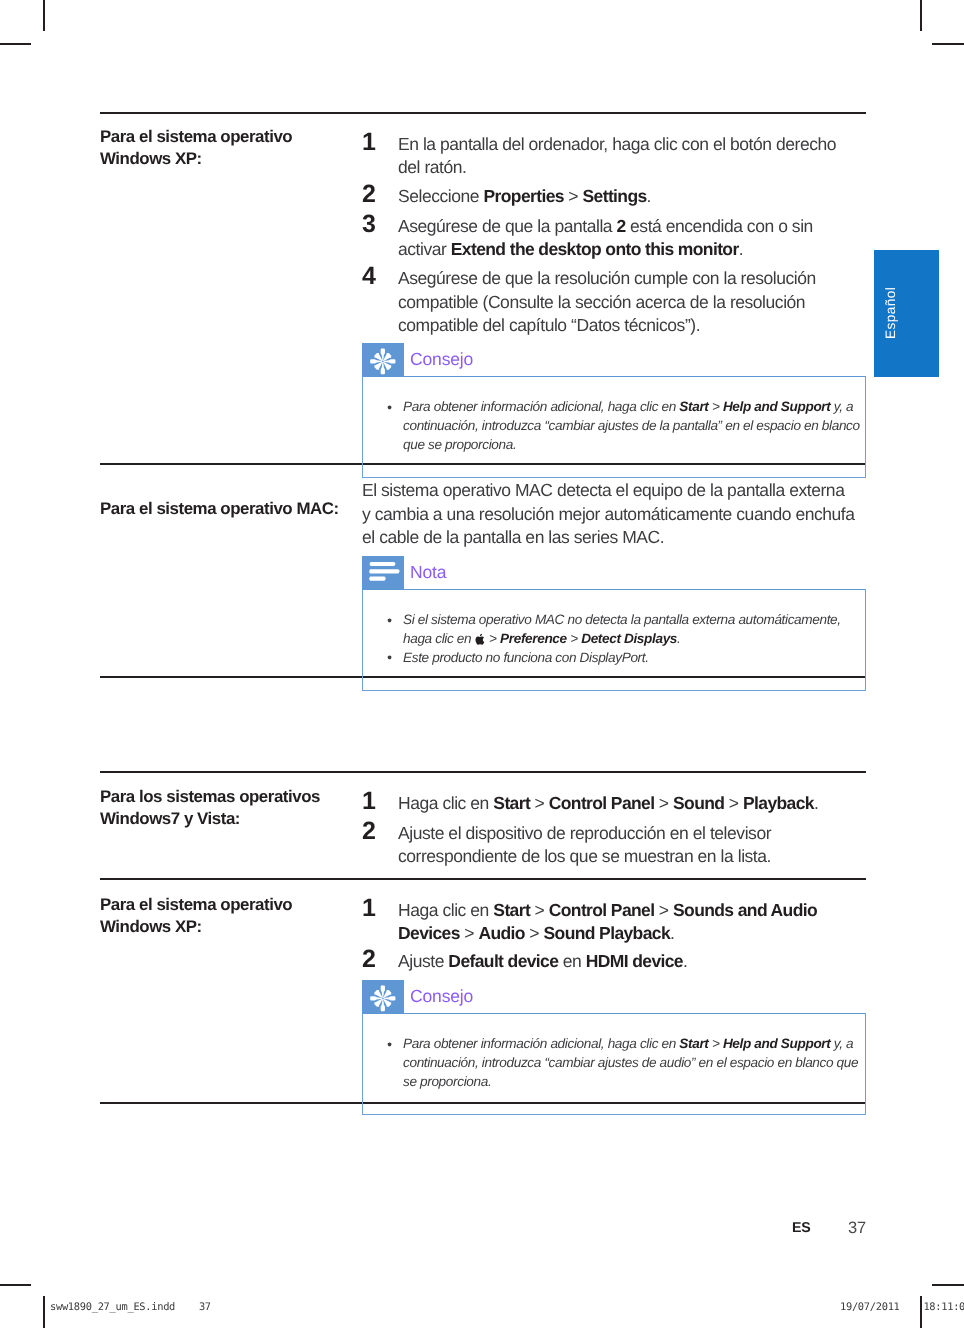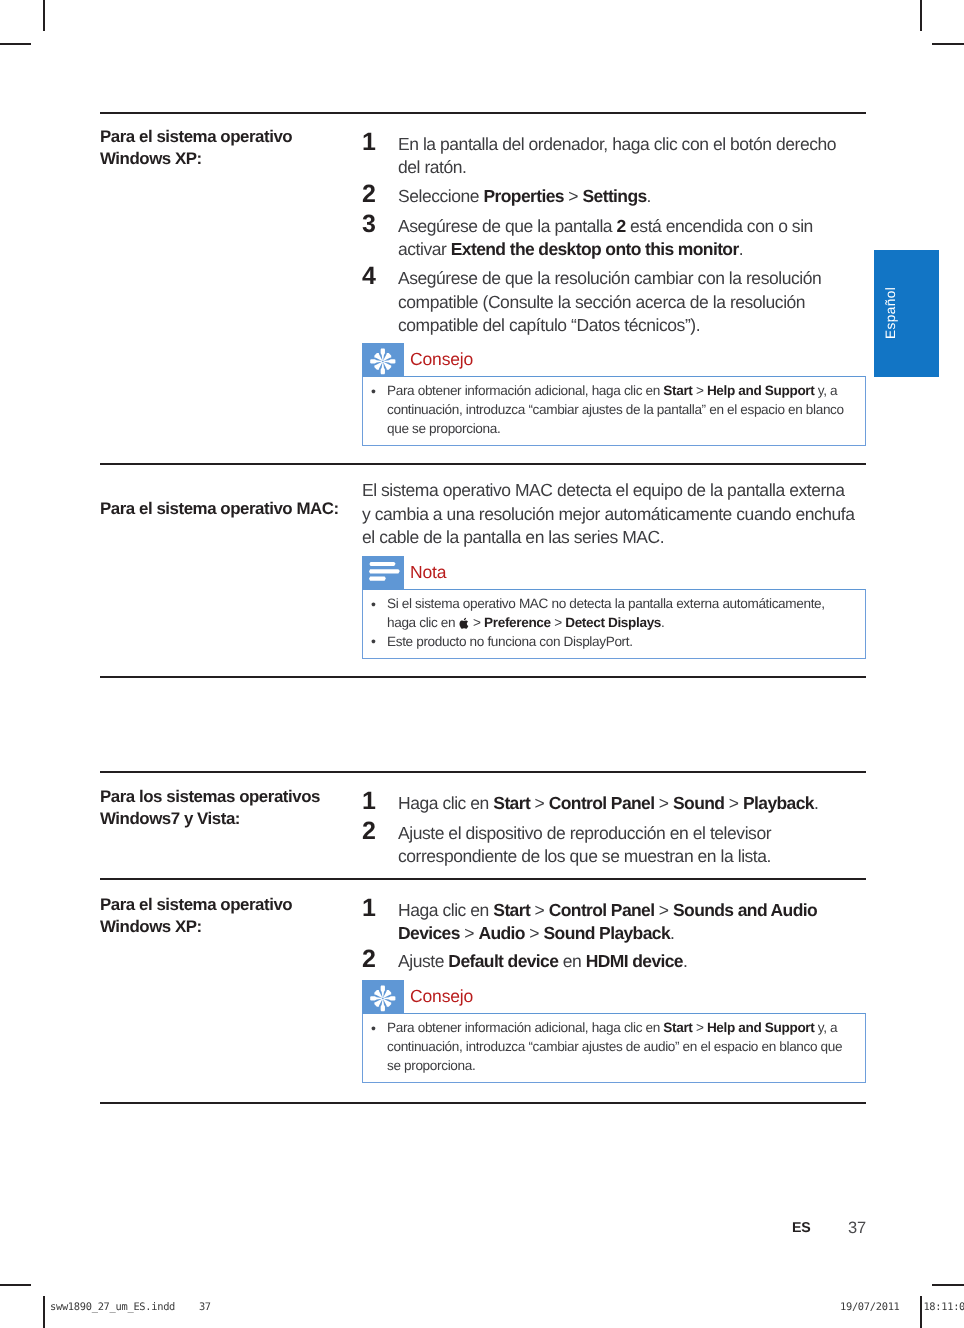--- a/index.html
+++ b/index.html
@@ -28,24 +28,24 @@
   .step b{font-weight:bold;color:#231f20;letter-spacing:-0.62px;}
   .ln{display:block;white-space:nowrap;}
   .para{position:absolute;font-size:17.5px;line-height:23.5px;color:#3d3d40;
         letter-spacing:-0.45px;}
 
   
   .nbox{position:absolute;}
   .nbox .hdr{position:relative;height:33px;}
   .nbox .ic{position:absolute;left:0;top:0;width:42px;height:34px;background:#5f97d5;overflow:hidden;}
   .nbox .ttl{position:absolute;left:48px;top:1px;font-size:17.5px;line-height:30px;
-        color:#b91c1c;letter-spacing:-0.15px;}
+        color:#8b5cf6;letter-spacing:-0.15px;}
   .nbox .body{border:1px solid #6e9edb;border-top-color:#5f97d5;
         padding:5px 12px 7px 0px;}
-  .nbox ul{margin:0;padding:0;list-style:none;}
+  .nbox ul{margin:16px;padding:0;list-style:none;font-style:italic;}
   .nbox li{position:relative;padding-left:24px;font-size:13.6px;line-height:18.8px;
         color:#3d3d40;letter-spacing:-0.36px;}
   .nbox li:before{content:"\2022";position:absolute;left:8px;top:-0.5px;
         font-size:14px;color:#3d3d40;}
   .nbox li b{font-weight:bold;color:#231f20;}
   .apple{display:inline-block;width:11px;height:13px;vertical-align:-3px;position:relative;}
   .apple svg{position:absolute;left:0;top:0;}
 
   
   .tab{position:absolute;background:#1275c5;}
@@ -95,21 +95,21 @@
     <div class="step" style="margin-bottom:6px;">
       <span class="num">2</span>
       <span><span class="ln">Seleccione <b>Properties</b> &gt; <b>Settings</b>.</span></span>
     </div>
     <div class="step" style="margin-bottom:6px;">
       <span class="num">3</span>
       <span><span class="ln">Asegúrese de que la pantalla <b>2</b> está encendida con o sin</span><span class="ln">activar <b>Extend the desktop onto this monitor</b>.</span></span>
     </div>
     <div class="step">
       <span class="num">4</span>
-      <span><span class="ln">Asegúrese de que la resolución cambiar con la resolución</span><span class="ln">compatible (Consulte la sección acerca de la resolución</span><span class="ln">compatible del capítulo “Datos técnicos”).</span></span>
+      <span><span class="ln">Asegúrese de que la resolución cumple con la resolución</span><span class="ln">compatible (Consulte la sección acerca de la resolución</span><span class="ln">compatible del capítulo “Datos técnicos”).</span></span>
     </div>
   </div>
 
   <div class="nbox" style="left:362px;top:343px;width:504px;">
     <div class="hdr">
       <div class="ic">
         <svg viewBox="0 0 42 34" width="42" height="34">
             <g fill="#ffffff">
               <path d="M21.10 17.70 L21.95 12.10 L22.95 10.20 L22.95 6.50 L22.40 5.50 L19.20 5.50 L18.65 6.50 L18.65 10.20 L19.65 12.10 L20.50 17.70 Z M20.50 19.10 L19.65 24.70 L18.65 26.60 L18.65 30.30 L19.20 31.30 L22.40 31.30 L22.95 30.30 L22.95 26.60 L21.95 24.70 L21.10 19.10 Z M21.50 18.70 L26.90 19.55 L28.80 20.55 L32.40 20.55 L33.40 20.00 L33.40 16.80 L32.40 16.25 L28.80 16.25 L26.90 17.25 L21.50 18.10 Z M20.10 18.10 L14.70 17.25 L12.80 16.25 L9.20 16.25 L8.20 16.80 L8.20 20.00 L9.20 20.55 L12.80 20.55 L14.70 19.55 L20.10 18.70 Z M21.51 18.12 L27.84 14.69 L29.25 14.40 L29.18 12.50 L26.70 10.02 L24.80 9.95 L24.51 11.36 L21.08 17.69 Z M21.08 19.11 L24.51 25.44 L24.80 26.85 L26.70 26.78 L29.18 24.30 L29.25 22.40 L27.84 22.11 L21.51 18.68 Z M20.09 18.68 L13.76 22.11 L12.35 22.40 L12.42 24.30 L14.90 26.78 L16.80 26.85 L17.09 25.44 L20.52 19.11 Z M20.52 17.69 L17.09 11.36 L16.80 9.95 L14.90 10.02 L12.42 12.50 L12.35 14.40 L13.76 14.69 L20.09 18.12 Z"></path>
             </g>

